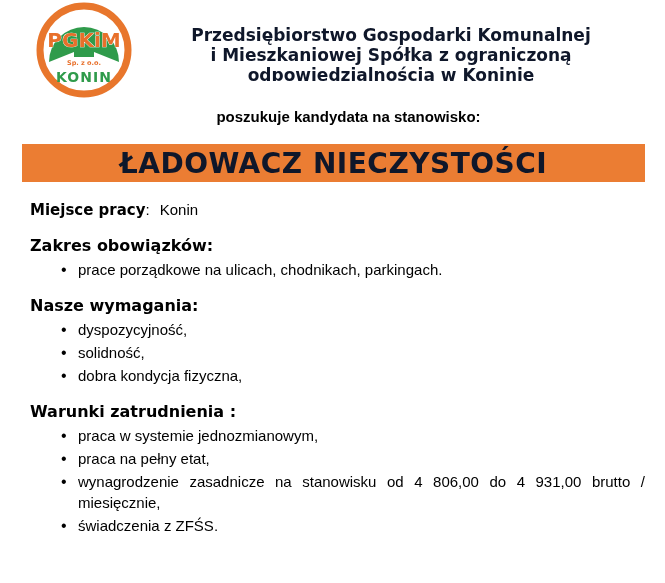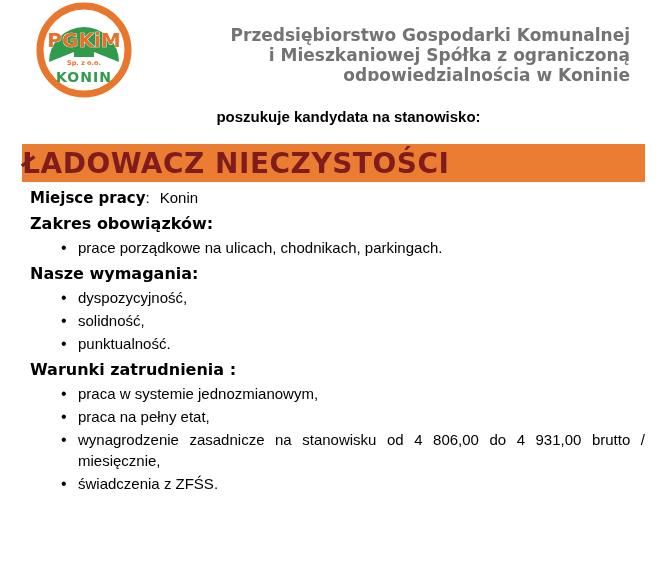--- a/index.html
+++ b/index.html
@@ -5,40 +5,40 @@
   html,body { margin:0; padding:0; background:#fff; }
   .page {
     position:relative; width:665px; height:583px; background:#ffffff;
     font-family:"Liberation Sans", sans-serif; color:#000; overflow:hidden;
   }
   
   .top { position:relative; height:98px; }
   .logo { position:absolute; left:36px; top:2px; width:96px; height:96px; }
   .company {
     margin-left:152px; width:478px; padding-top:25px; height:56px; overflow:hidden;
-    text-align:right; font-family:"DejaVu Sans", sans-serif; font-weight:bold;
-    font-size:17px; line-height:20px; color:#737373;
+    text-align:center; font-family:"DejaVu Sans", sans-serif; font-weight:bold;
+    font-size:17px; line-height:20px; color:#0f172a;
   }
   .intro {
     margin:10px 8px 0 40px; text-align:center; font-weight:bold;
     font-size:15px; line-height:18px; font-family:"Liberation Sans", sans-serif;
   }
   
   .banner {
-    margin:18px 20px 0 22px; height:38px; background:#EB7D33; color:#7f1d1d;
-    text-align:left; font-family:"DejaVu Sans", sans-serif; font-weight:bold;
+    margin:18px 20px 0 22px; height:38px; background:#EB7D33; color:#0f172a;
+    text-align:center; font-family:"DejaVu Sans", sans-serif; font-weight:bold;
     font-size:28px; line-height:39px; letter-spacing:0.5px;
   }
   
   .content { padding:0 20px 0 30px; }
-  .location { margin-top:6px; font-size:15px; line-height:19px; }
+  .location { margin-top:18px; font-size:15px; line-height:19px; }
   .location .lbl { font-family:"DejaVu Sans", sans-serif; font-weight:bold; font-size:15px; }
   .location .val { margin-left:10px; }
   .sec-h {
-    margin:7px 0 0; font-family:"DejaVu Sans", sans-serif; font-weight:bold;
+    margin:17px 0 0; font-family:"DejaVu Sans", sans-serif; font-weight:bold;
     font-size:16px; line-height:17px;
   }
   ul.bullets { margin:5px 0 2px; padding:0; list-style:none; }
   ul.bullets li {
     position:relative; margin:0 0 2px; padding-left:48px;
     font-size:15px; line-height:21px; text-align:justify;
   }
   ul.bullets li::before {
     content:"\2022"; position:absolute; left:31px; top:0;
     font-size:16px; line-height:21px;
@@ -77,21 +77,21 @@
 
     <div class="sec-h">Zakres obowiązków:</div>
     <ul class="bullets">
       <li>prace porządkowe na ulicach, chodnikach, parkingach.</li>
     </ul>
 
     <div class="sec-h">Nasze wymagania:</div>
     <ul class="bullets">
       <li>dyspozycyjność,</li>
       <li>solidność,</li>
-      <li>punktualność.</li>
+      <li>dobra kondycja fizyczna,</li>
     </ul>
 
     <div class="sec-h">Warunki zatrudnienia :</div>
     <ul class="bullets">
       <li>praca w systemie jednozmianowym,</li>
       <li>praca na pełny etat,</li>
       <li>wynagrodzenie zasadnicze na stanowisku od 4 806,00 do 4 931,00 brutto / miesięcznie,</li>
       <li>świadczenia z ZFŚS.</li>
     </ul>
 

